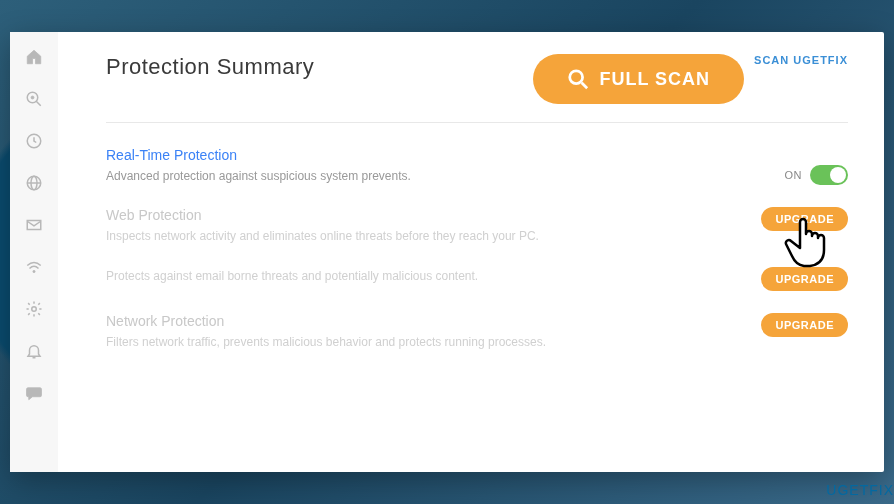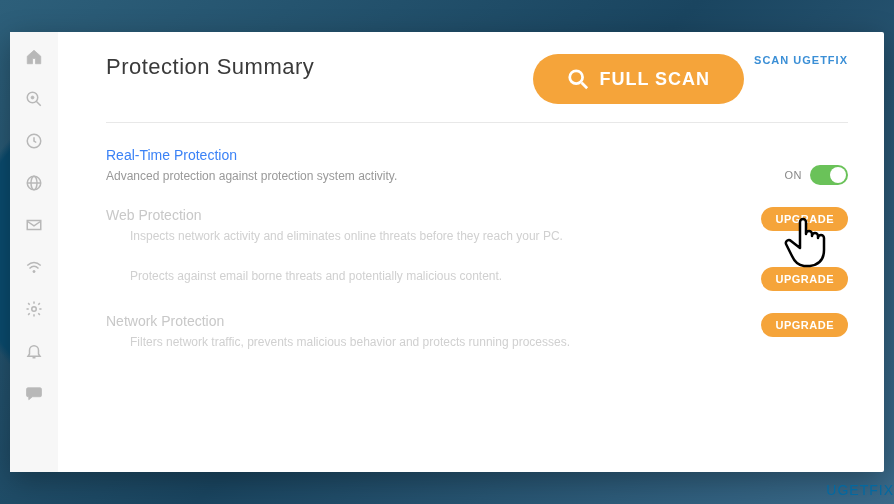--- a/index.html
+++ b/index.html
@@ -38,21 +38,21 @@
     display: flex; align-items: center; gap: 10px; cursor: pointer;
   }
   .fullscan-btn svg { width: 22px; height: 22px; fill: none; stroke: #fff; stroke-width: 3; }
   .scan-options { color: #3b8fd6; font-size: 11px; font-weight: 600; letter-spacing: 1px; cursor: pointer; }
   .divider { border: none; border-top: 1px solid #e8e8e8; margin-bottom: 10px; }
   .section { display: flex; justify-content: space-between; align-items: flex-start; padding: 14px 0 8px; }
   .section-left { flex: 1; padding-right: 40px; }
   .section-title { font-size: 14px; color: #3b82f6; font-weight: 500; margin-bottom: 4px; }
   .section-desc { font-size: 12px; color: #999; line-height: 1.5; }
   .section.dim .section-title { color: #c8c8c8; }
-  .section.dim .section-desc { color: #d0d0d0; margin-left: 24px; }
+  .section.dim .section-desc { color: #d0d0d0; }
   .toggle-wrap { display: flex; align-items: center; gap: 8px; margin-top:18px;}
   .toggle-label { font-size: 11px; color: #888; letter-spacing: 0.5px; }
   .toggle {
     width: 38px; height: 20px; background: #6ac259; border-radius: 20px;
     position: relative; cursor: pointer;
   }
   .toggle::after {
     content: ''; position: absolute; width: 16px; height: 16px;
     background: #fff; border-radius: 50%; top: 2px; right: 2px;
   }
@@ -148,21 +148,21 @@
         </button>
         <a class="scan-options">SCAN UGETFIX</a>
       </div>
     </div>
 
     <hr class="divider">
 
     <div class="section">
       <div class="section-left">
         <div class="section-title">Real-Time Protection</div>
-        <div class="section-desc">Advanced protection against protection system activity.</div>
+        <div class="section-desc">Advanced protection against suspicious system prevents.</div>
       </div>
       <div class="toggle-wrap">
         <span class="toggle-label">ON</span>
         <div class="toggle"></div>
       </div>
     </div>
 
     <div class="section dim">
       <div class="section-left">
         <div class="section-title">Web Protection</div>

